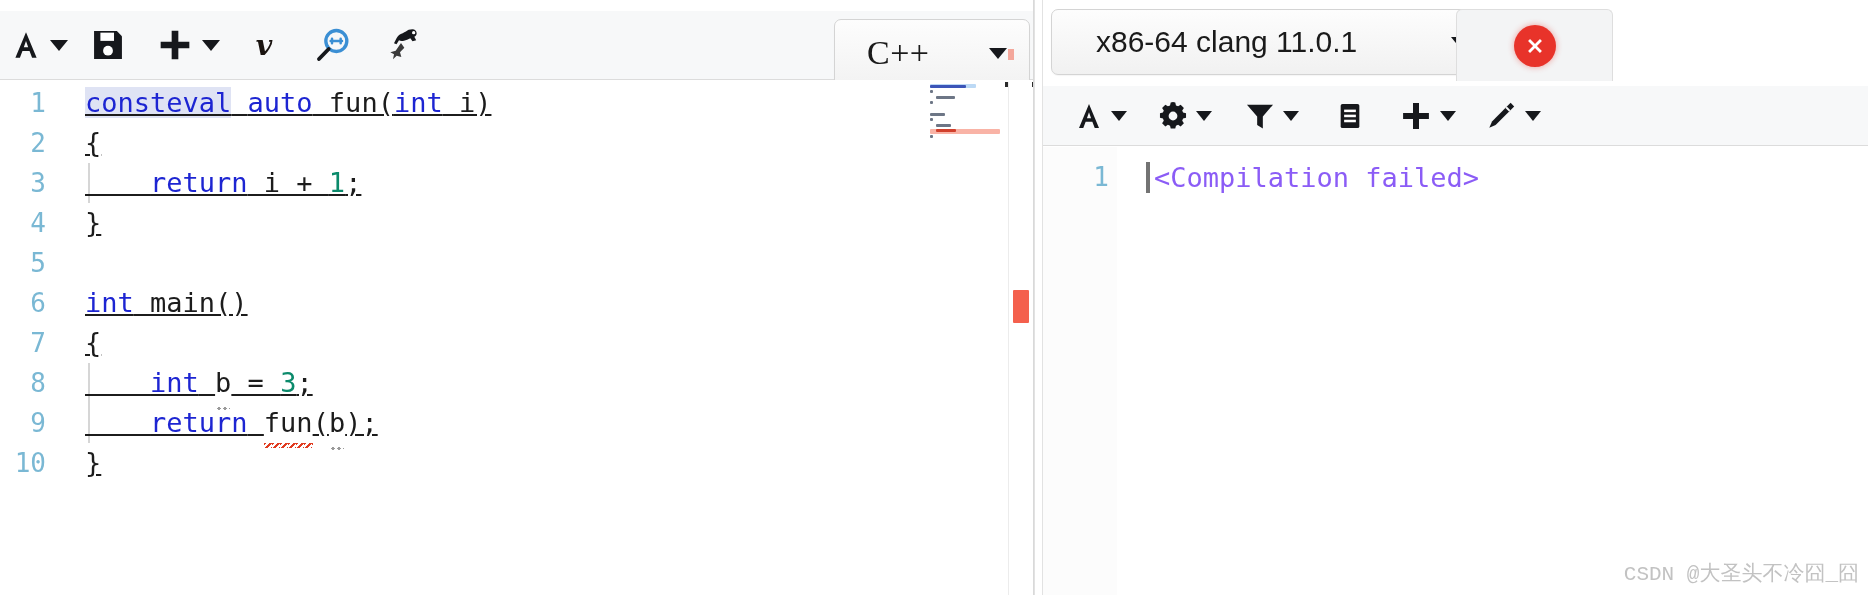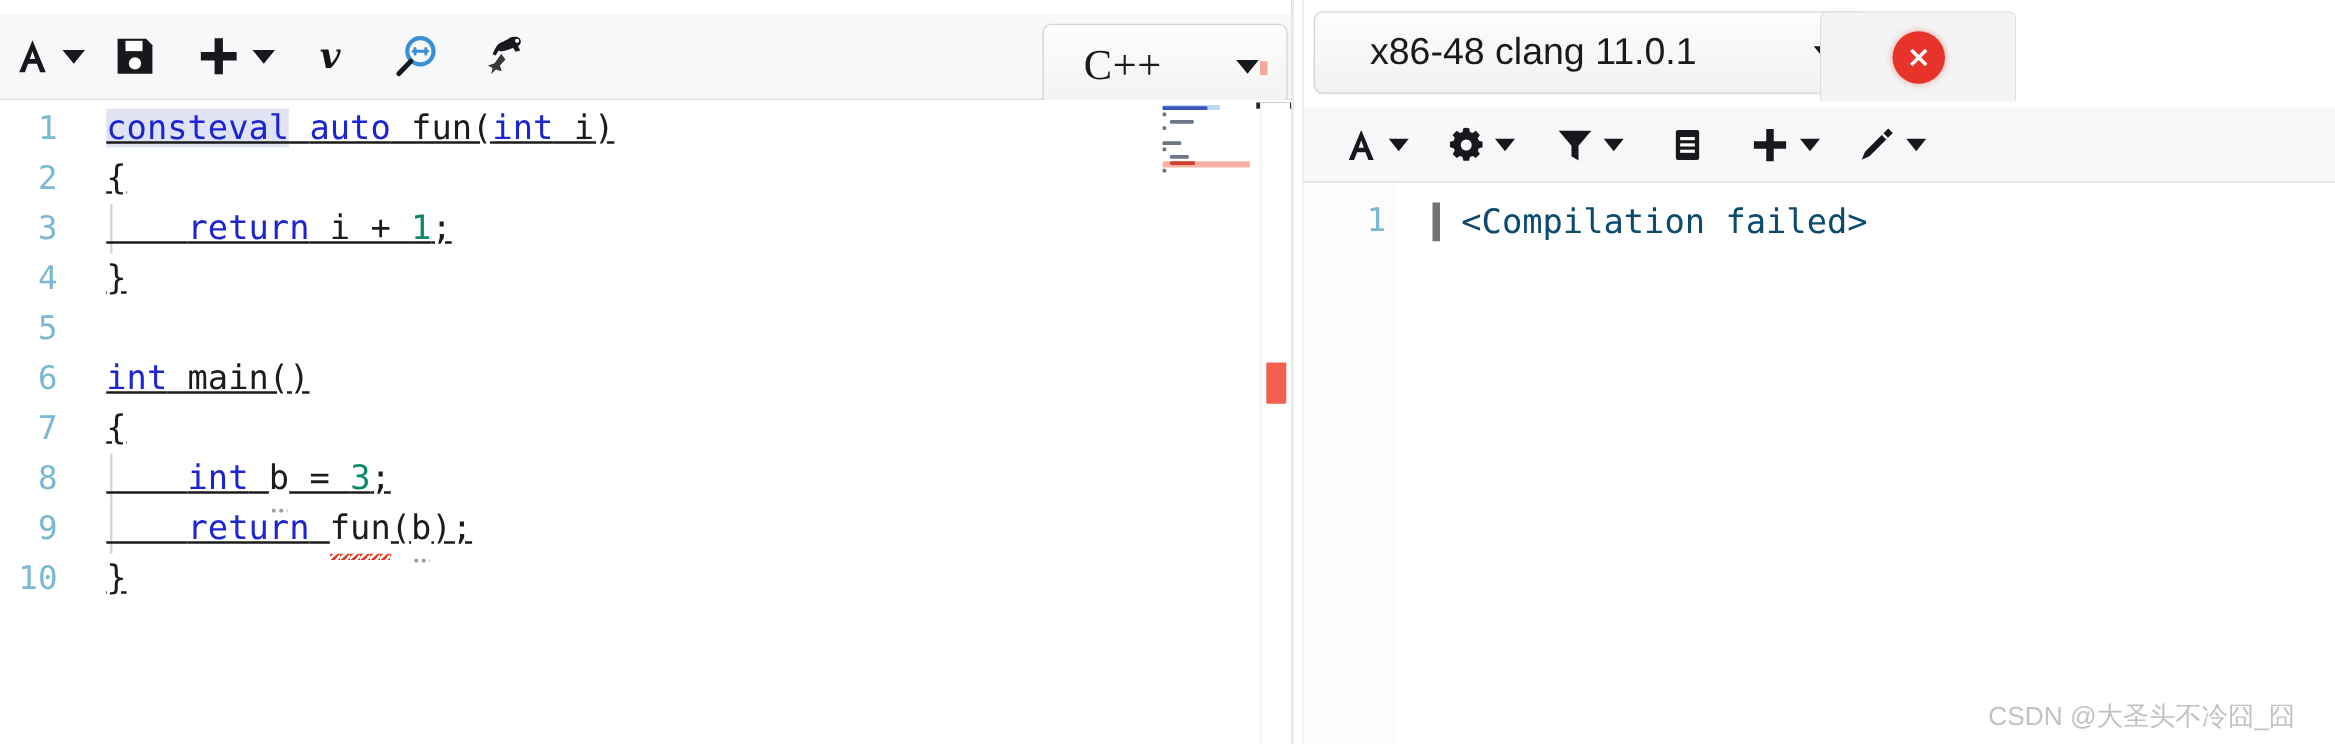--- a/index.html
+++ b/index.html
@@ -383,45 +383,45 @@
   }
   #output-line-1 .oln {
     width: 66px;
     text-align: right;
     color: #7ab8d4;
     font-size: 26px;
     user-select: none;
   }
   #output-line-1 .otext {
     margin-left: 37px;
-    color: #0c4a6e;
-    border-left: 6px solid #737373;
-    padding-left: 17px;
+    color: #8b5cf6;
+    border-left: 4px solid #737373;
+    padding-left: 4px;
     white-space: pre;
   }
 
   
   #splitter {
     position: absolute;
     left: 1034px;
     top: 0;
     width: 9px;
     height: 595px;
     background: #ffffff;
     border-left: 1px solid #e2e2e2;
     border-right: 1px solid #e2e2e2;
     cursor: col-resize;
   }
 
   
   #watermark {
     position: absolute;
-    right: 32px;
+    right: 9px;
     bottom: 8px;
-    font-family: Liberation Sans, sans-serif;
+    font-family: Liberation Mono, monospace;
     font-size: 21px;
     color: #c2c2c2;
     user-select: none;
     white-space: nowrap;
   }
 </style>
 </head>
 <body>
 
 <div id="app">
@@ -524,21 +524,21 @@
 
     <div id="editor-scroll-track"></div>
     <div id="editor-scroll-marker-top"></div>
     <div id="editor-scroll-thumb"></div>
   </div>
 
   <div id="splitter"></div>
 
   <div class="pane" id="output-pane">
     <div id="compiler-select">
-      <span class="compiler-label">x86-48 clang 11.0.1</span>
+      <span class="compiler-label">x86-64 clang 11.0.1</span>
       <span class="caret" style="margin-left:0;"></span>
     </div>
   </div>
 
   <div id="output-status-tab">
     <span class="status-badge">
       <svg width="26" height="26" viewBox="0 0 24 24">
         <path d="M7.4 5.6 L12 10.2 L16.6 5.6 L18.4 7.4 L13.8 12 L18.4 16.6
                  L16.6 18.4 L12 13.8 L7.4 18.4 L5.6 16.6 L10.2 12 L5.6 7.4 Z" fill="#ffffff"></path>
       </svg>

